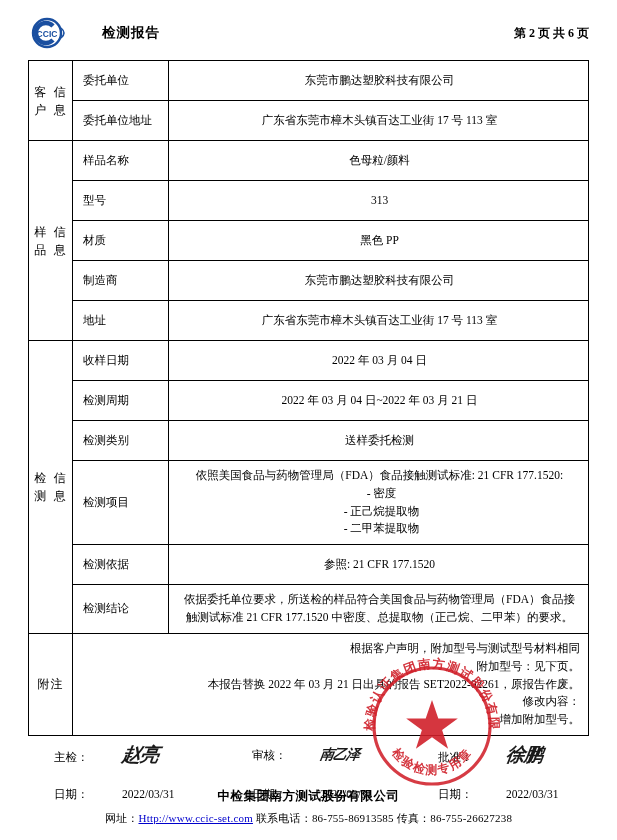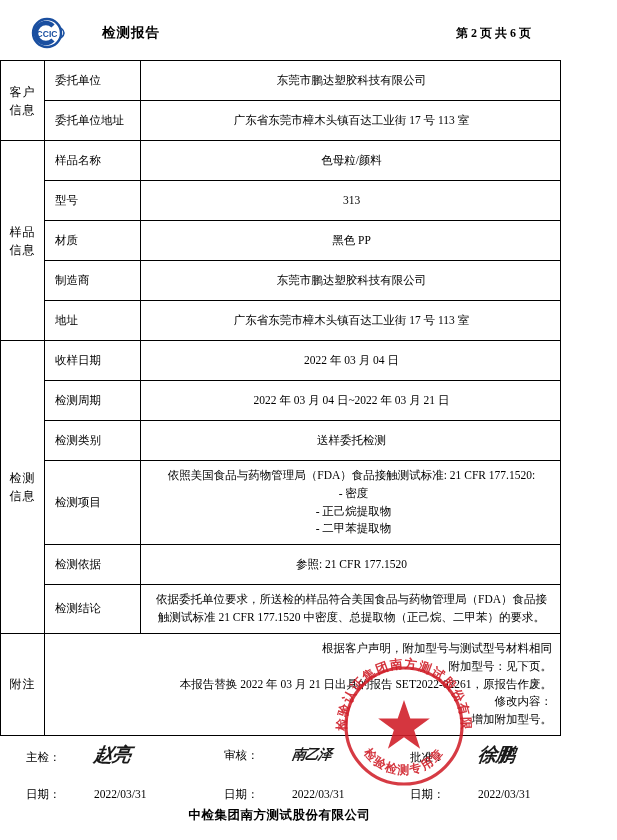--- a/index.html
+++ b/index.html
@@ -10,21 +10,21 @@
   body {
     width: 617px;
     height: 840px;
     font-family: "Liberation Serif", serif;
     color: #000000;
     position: relative;
     overflow: hidden;
   }
   .page {
     position: relative;
-    width: 559px;
+    width: 617px;
     height: 840px;
     box-sizing: border-box;
   }
 
   
   .header {
     display: flex;
     align-items: center;
     padding: 18px 28px 10px 28px;
     box-sizing: border-box;
@@ -88,21 +88,21 @@
     width: 96px;
     padding-left: 10px;
     white-space: nowrap;
   }
   td.val {
     padding-left: 10px;
     text-align: center;
   }
   .cat-stack {
     display: flex;
-    flex-direction: column;
+    flex-direction: row;
     align-items: center;
     line-height: 1.5;
   }
   .row-h { height: 27px; }
   .just {
     text-align: justify;
     text-justify: inter-ideograph;
   }
   .indent-list {
     margin: 0;
@@ -364,15 +364,18 @@
       </div>
       <div class="sig-cell sig-c3">
         <span class="sig-label l3">日期：</span>
         <span class="sig-value">2022/03/31</span>
       </div>
     </div>
   </div>
 
   <div class="footer">
     <div class="org">中检集团南方测试股份有限公司</div>
+    <div class="line">
+      <span>网址：</span><a href="#">Http://www.ccic-set.com</a>&nbsp;<span>联系电话：</span><span>86-755-86913585</span>&nbsp;<span>传真：</span><span>86-755-26627238</span>
+    </div>
   </div>
 
 </div>
 
 </body></html>

